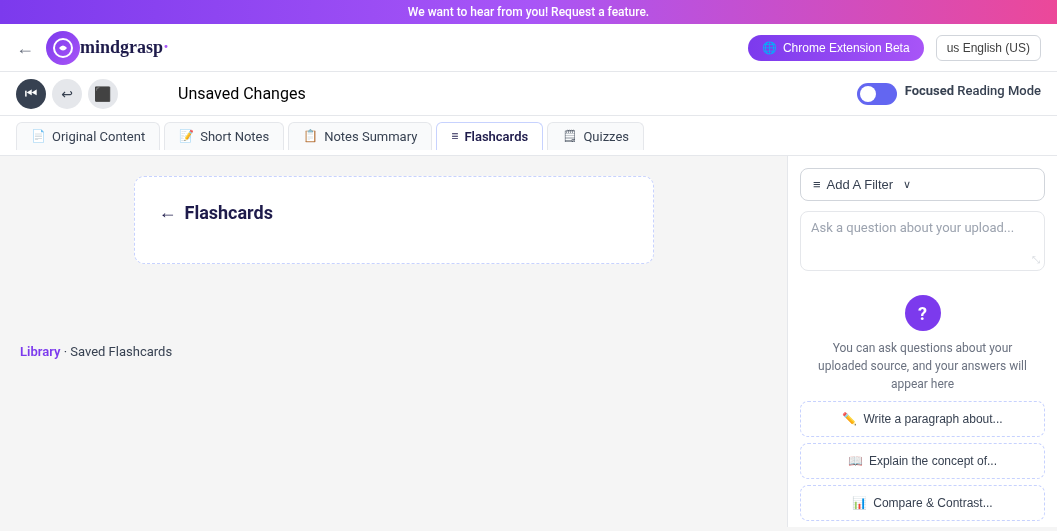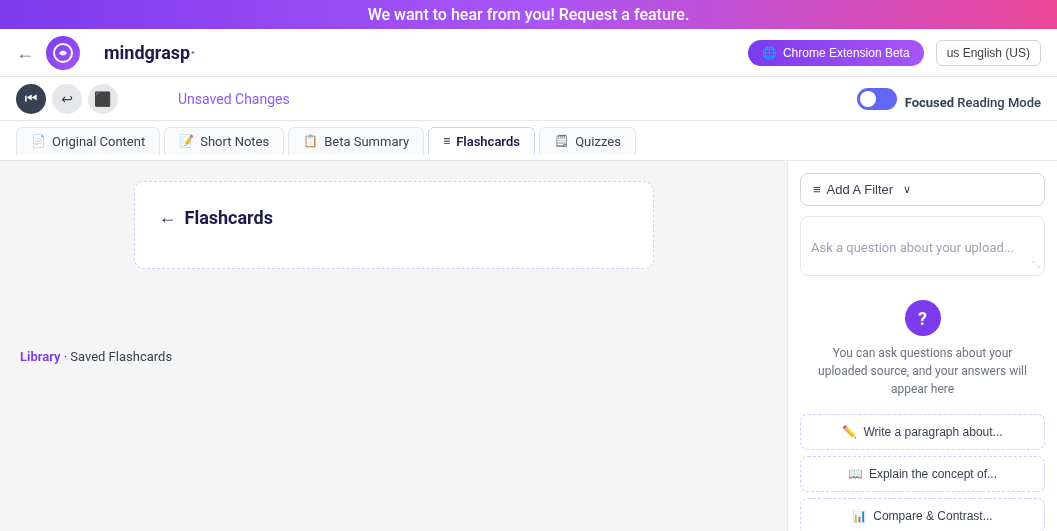--- a/index.html
+++ b/index.html
@@ -10,21 +10,21 @@
       overflow: hidden;
       background: #f5f5f5;
     }
 
     
     .top-banner {
       background: linear-gradient(90deg, #7c3aed, #a855f7, #ec4899);
       color: white;
       text-align: center;
       padding: 5px 0;
-      font-size: 16px;
+      font-size: 12px;
       font-weight: 500;
     }
 
     
     .header {
       background: white;
       display: flex;
       align-items: center;
       padding: 8px 16px;
       border-bottom: 1px solid #e5e7eb;
@@ -32,24 +32,25 @@
     }
     .back-arrow {
       font-size: 18px;
       color: #6b7280;
       margin-right: 12px;
       cursor: pointer;
     }
     .logo {
       display: flex;
       align-items: center;
-      gap: 24px;
+      gap: 0;
       font-size: 20px;
       font-weight: 700;
       color: #1a1a2e;
+      font-family: Liberation Serif, serif;
     }
     .logo-icon {
       width: 34px;
       height: 34px;
       background: linear-gradient(135deg, #7c3aed, #a855f7);
       border-radius: 50%;
       display: flex;
       align-items: center;
       justify-content: center;
       color: white;
@@ -108,29 +109,29 @@
       display: flex;
       align-items: center;
       justify-content: center;
       cursor: pointer;
       font-size: 14px;
       background: #e5e7eb;
       color: #374151;
     }
     .toolbar-icon-btn.dark { background: #374151; color: white; }
     .unsaved-changes {
-      font-size: 14px;
-      color: #8b5cf6;
+      font-size: 16px;
+      color: #000000;
       margin-left: 4px;
       padding-left: 44px;
     }
     .reading-mode {
       margin-left: auto;
       display: flex;
-      align-items: flex-end;
+      align-items: flex-start;
       gap: 8px;
     }
     .reading-mode-label { font-size: 13px; color: #374151; font-weight: 500; }
     .reading-mode-label strong { font-weight: 700; }
     .toggle {
       width: 40px;
       height: 22px;
       background: #6366f1;
       border-radius: 11px;
       position: relative;
@@ -297,21 +298,21 @@
       padding: 8px 12px;
       font-size: 13px;
       color: #374151;
       background: white;
       cursor: pointer;
       margin-bottom: 10px;
     }
     .ask-input-area {
       border: 1px solid #e5e7eb;
       border-radius: 8px;
-      padding: 23px 10px;
+      padding: 8px 10px;
       min-height: 60px;
       font-size: 13px;
       color: #9ca3af;
       background: white;
       position: relative;
       margin-bottom: 16px;
       display: flex;
       align-items: flex-start;
     }
     .ask-input-expand {
@@ -339,21 +340,21 @@
       color: white;
       font-size: 18px;
       font-weight: 700;
     }
     .ai-description {
       text-align: center;
       font-size: 12px;
       color: #6b7280;
       line-height: 1.5;
       padding: 0 8px;
-      margin-bottom: 8px;
+      margin-bottom: 0;
     }
     .suggestion-btn {
       width: 100%;
       border: 1.5px dashed #c7d2fe;
       border-radius: 8px;
       padding: 10px 12px;
       font-size: 12px;
       color: #374151;
       background: white;
       cursor: pointer;
@@ -421,21 +422,21 @@
   <div class="tab">
     <span class="tab-icon">📄</span>
     <span>Original Content</span>
   </div>
   <div class="tab">
     <span class="tab-icon">📝</span>
     <span>Short Notes</span>
   </div>
   <div class="tab">
     <span class="tab-icon">📋</span>
-    <span>Beta Summary</span>
+    <span>Notes Summary</span>
   </div>
   <div class="tab active">
     <span class="tab-icon">≡</span>
     <span>Flashcards</span>
   </div>
   <div class="tab">
     <span class="tab-icon">🗒</span>
     <span>Quizzes</span>
   </div>
 </div>

